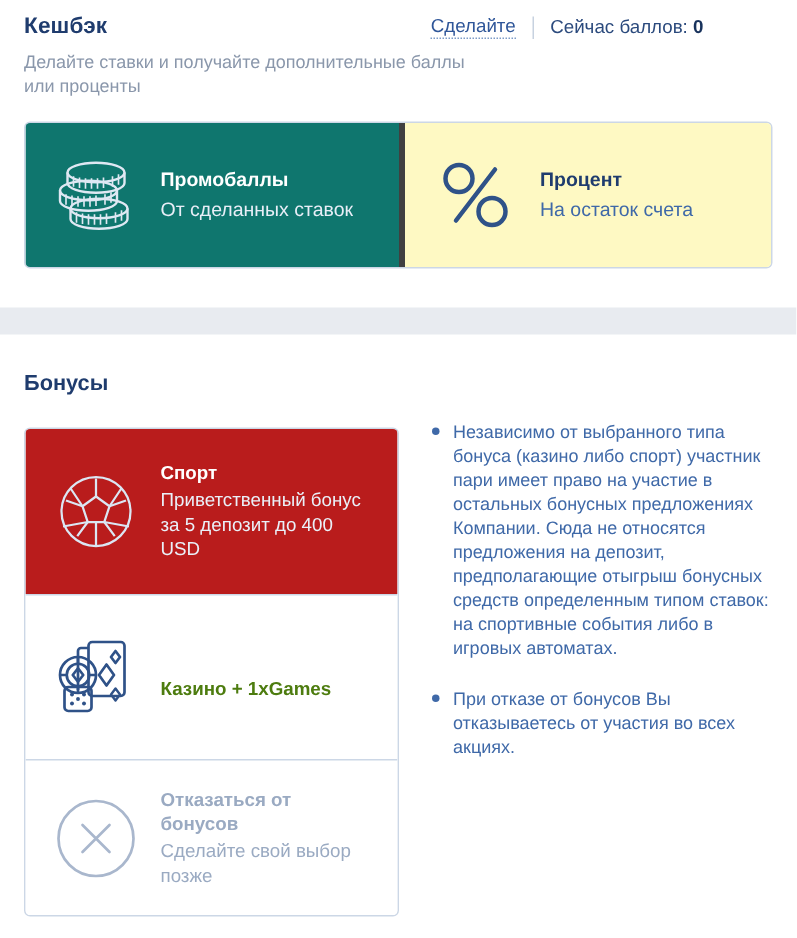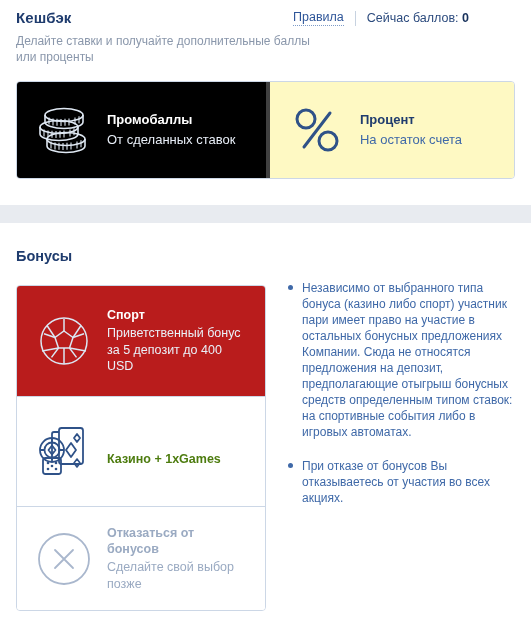--- a/index.html
+++ b/index.html
@@ -44,21 +44,21 @@
     border: 1px solid #ccd7e6;
     border-radius: 4px;
     overflow: hidden;
     background: #fff;
   }
   .cb-card {
     display: flex; align-items: center; gap: 14px;
     padding: 0 18px;
   }
   .cb-card.sel {
-    width: 250px; background: #000000; border: none;
+    width: 250px; background: #0f766e; border: none;
   }
   .cb-card.unsel {
     width: 249px; background: #fef9c3; border-left: 4px solid #404040;
   }
   .cb-icon { flex: 0 0 auto; width: 58px; height: 58px; display:flex; align-items:center; justify-content:center; }
   .cb-txt { display: flex; flex-direction: column; gap: 3px; }
   .cb-name { font-size: 13px; font-weight: bold; line-height: 16px; }
   .cb-desc { font-size: 13px; line-height: 17px; }
   .sel .cb-name { color: #ffffff; }
   .sel .cb-desc { color: #e8eef7; }
@@ -119,21 +119,21 @@
 </style>
 </head>
 <body>
 
 <div class="page">
 
   <div class="cashback-head">
     <div class="title">Кешбэк</div>
     <div class="subtitle">Делайте ставки и получайте дополнительные баллы или проценты</div>
     <div class="head-right">
-      <span class="rules-link">Правила</span>
+      <span class="rules-link">Сделайте</span>
       <span class="vsep"></span>
       <span>
         <span class="pts-label">Сейчас баллов:</span>
         <span class="pts-value">0</span>
       </span>
     </div>
   </div>
 
   <div class="cashback-cards">
 

